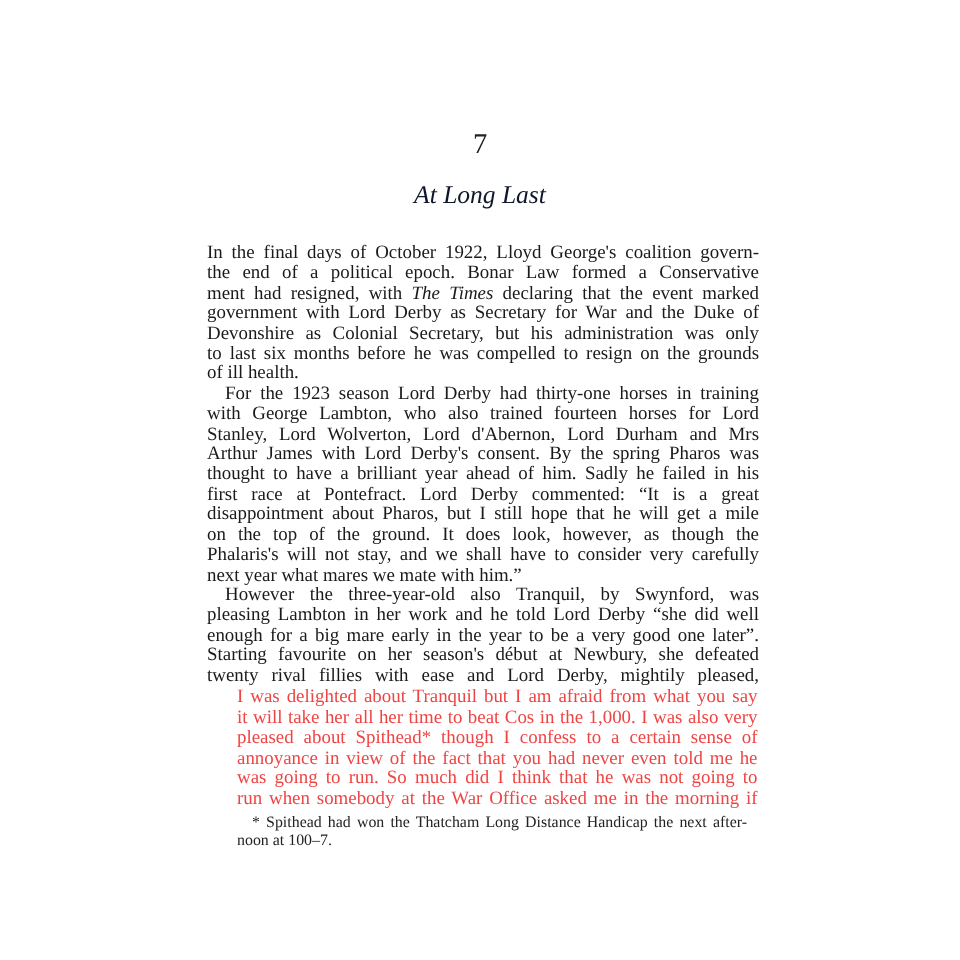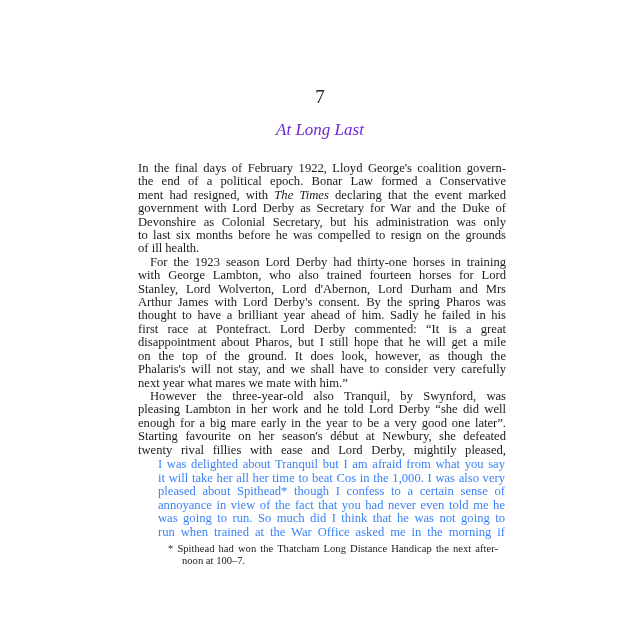--- a/index.html
+++ b/index.html
@@ -33,21 +33,21 @@
     }
     .chapter-title {
       position: absolute;
       top: 120px;
       left: 0;
       width: 640px;
       text-align: center;
       font-size: 17px;
       line-height: 20px;
       font-style: italic;
-      color: #6d28d9;
+      color: #0f172a;
     }
     .body-text {
       position: absolute;
       top: 162px;
       left: 138px;
       width: 368px;
       font-size: 12.6px;
       line-height: 13.4px;
       color: #1a1a1a;
     }
@@ -68,21 +68,21 @@
     .para.indent .line.first {
       text-indent: 12px;
     }
     .quote {
       position: absolute;
       top: 458px;
       left: 158px;
       width: 347px;
       font-size: 12.6px;
       line-height: 13.6px;
-      color: #3b82f6;
+      color: #ef4444;
     }
     .quote .line {
       display: block;
       white-space: nowrap;
       text-align: justify;
       text-align-last: justify;
     }
     .footnote {
       position: absolute;
       top: 543px;
@@ -92,34 +92,34 @@
       line-height: 12px;
       color: #222;
     }
     .footnote .line {
       display: block;
       white-space: nowrap;
       text-align: justify;
       text-align-last: justify;
     }
     .footnote .line.first { text-indent: 10px; }
-    .footnote .line.last { text-align-last: left; margin-left: 24px; }
+    .footnote .line.last { text-align-last: left; }
     em { font-style: italic; }
   </style>
 </head>
 <body>
 
 <div class="page">
 
   <div class="chapter-number">7</div>
   <div class="chapter-title">At Long Last</div>
 
   <div class="body-text">
     <p class="para">
-      <span class="line">In the final days of February 1922, Lloyd George's coalition govern-</span>
+      <span class="line">In the final days of October 1922, Lloyd George's coalition govern-</span>
       <span class="line">the end of a political epoch. Bonar Law formed a Conservative</span>
       <span class="line" id="p1l2">ment had resigned, with <em>The Times</em> declaring that the event marked</span>
       <span class="line">government with Lord Derby as Secretary for War and the Duke of</span>
       <span class="line">Devonshire as Colonial Secretary, but his administration was only</span>
       <span class="line">to last six months before he was compelled to resign on the grounds</span>
       <span class="line last">of ill health.</span>
     </p>
     <p class="para indent">
       <span class="line first">For the 1923 season Lord Derby had thirty-one horses in training</span>
       <span class="line">with George Lambton, who also trained fourteen horses for Lord</span>
@@ -140,21 +140,21 @@
       <span class="line">twenty rival fillies with ease and Lord Derby, mightily pleased,</span>
     </p>
   </div>
 
   <div class="quote">
     <span class="line">I was delighted about Tranquil but I am afraid from what you say</span>
     <span class="line">it will take her all her time to beat Cos in the 1,000. I was also very</span>
     <span class="line">pleased about Spithead* though I confess to a certain sense of</span>
     <span class="line">annoyance in view of the fact that you had never even told me he</span>
     <span class="line">was going to run. So much did I think that he was not going to</span>
-    <span class="line">run when trained at the War Office asked me in the morning if</span>
+    <span class="line">run when somebody at the War Office asked me in the morning if</span>
   </div>
 
   <div class="footnote">
     <span class="line first">* Spithead had won the Thatcham Long Distance Handicap the next after-</span>
     <span class="line last">noon at 100–7.</span>
   </div>
 
 </div>
 
 </body></html>

